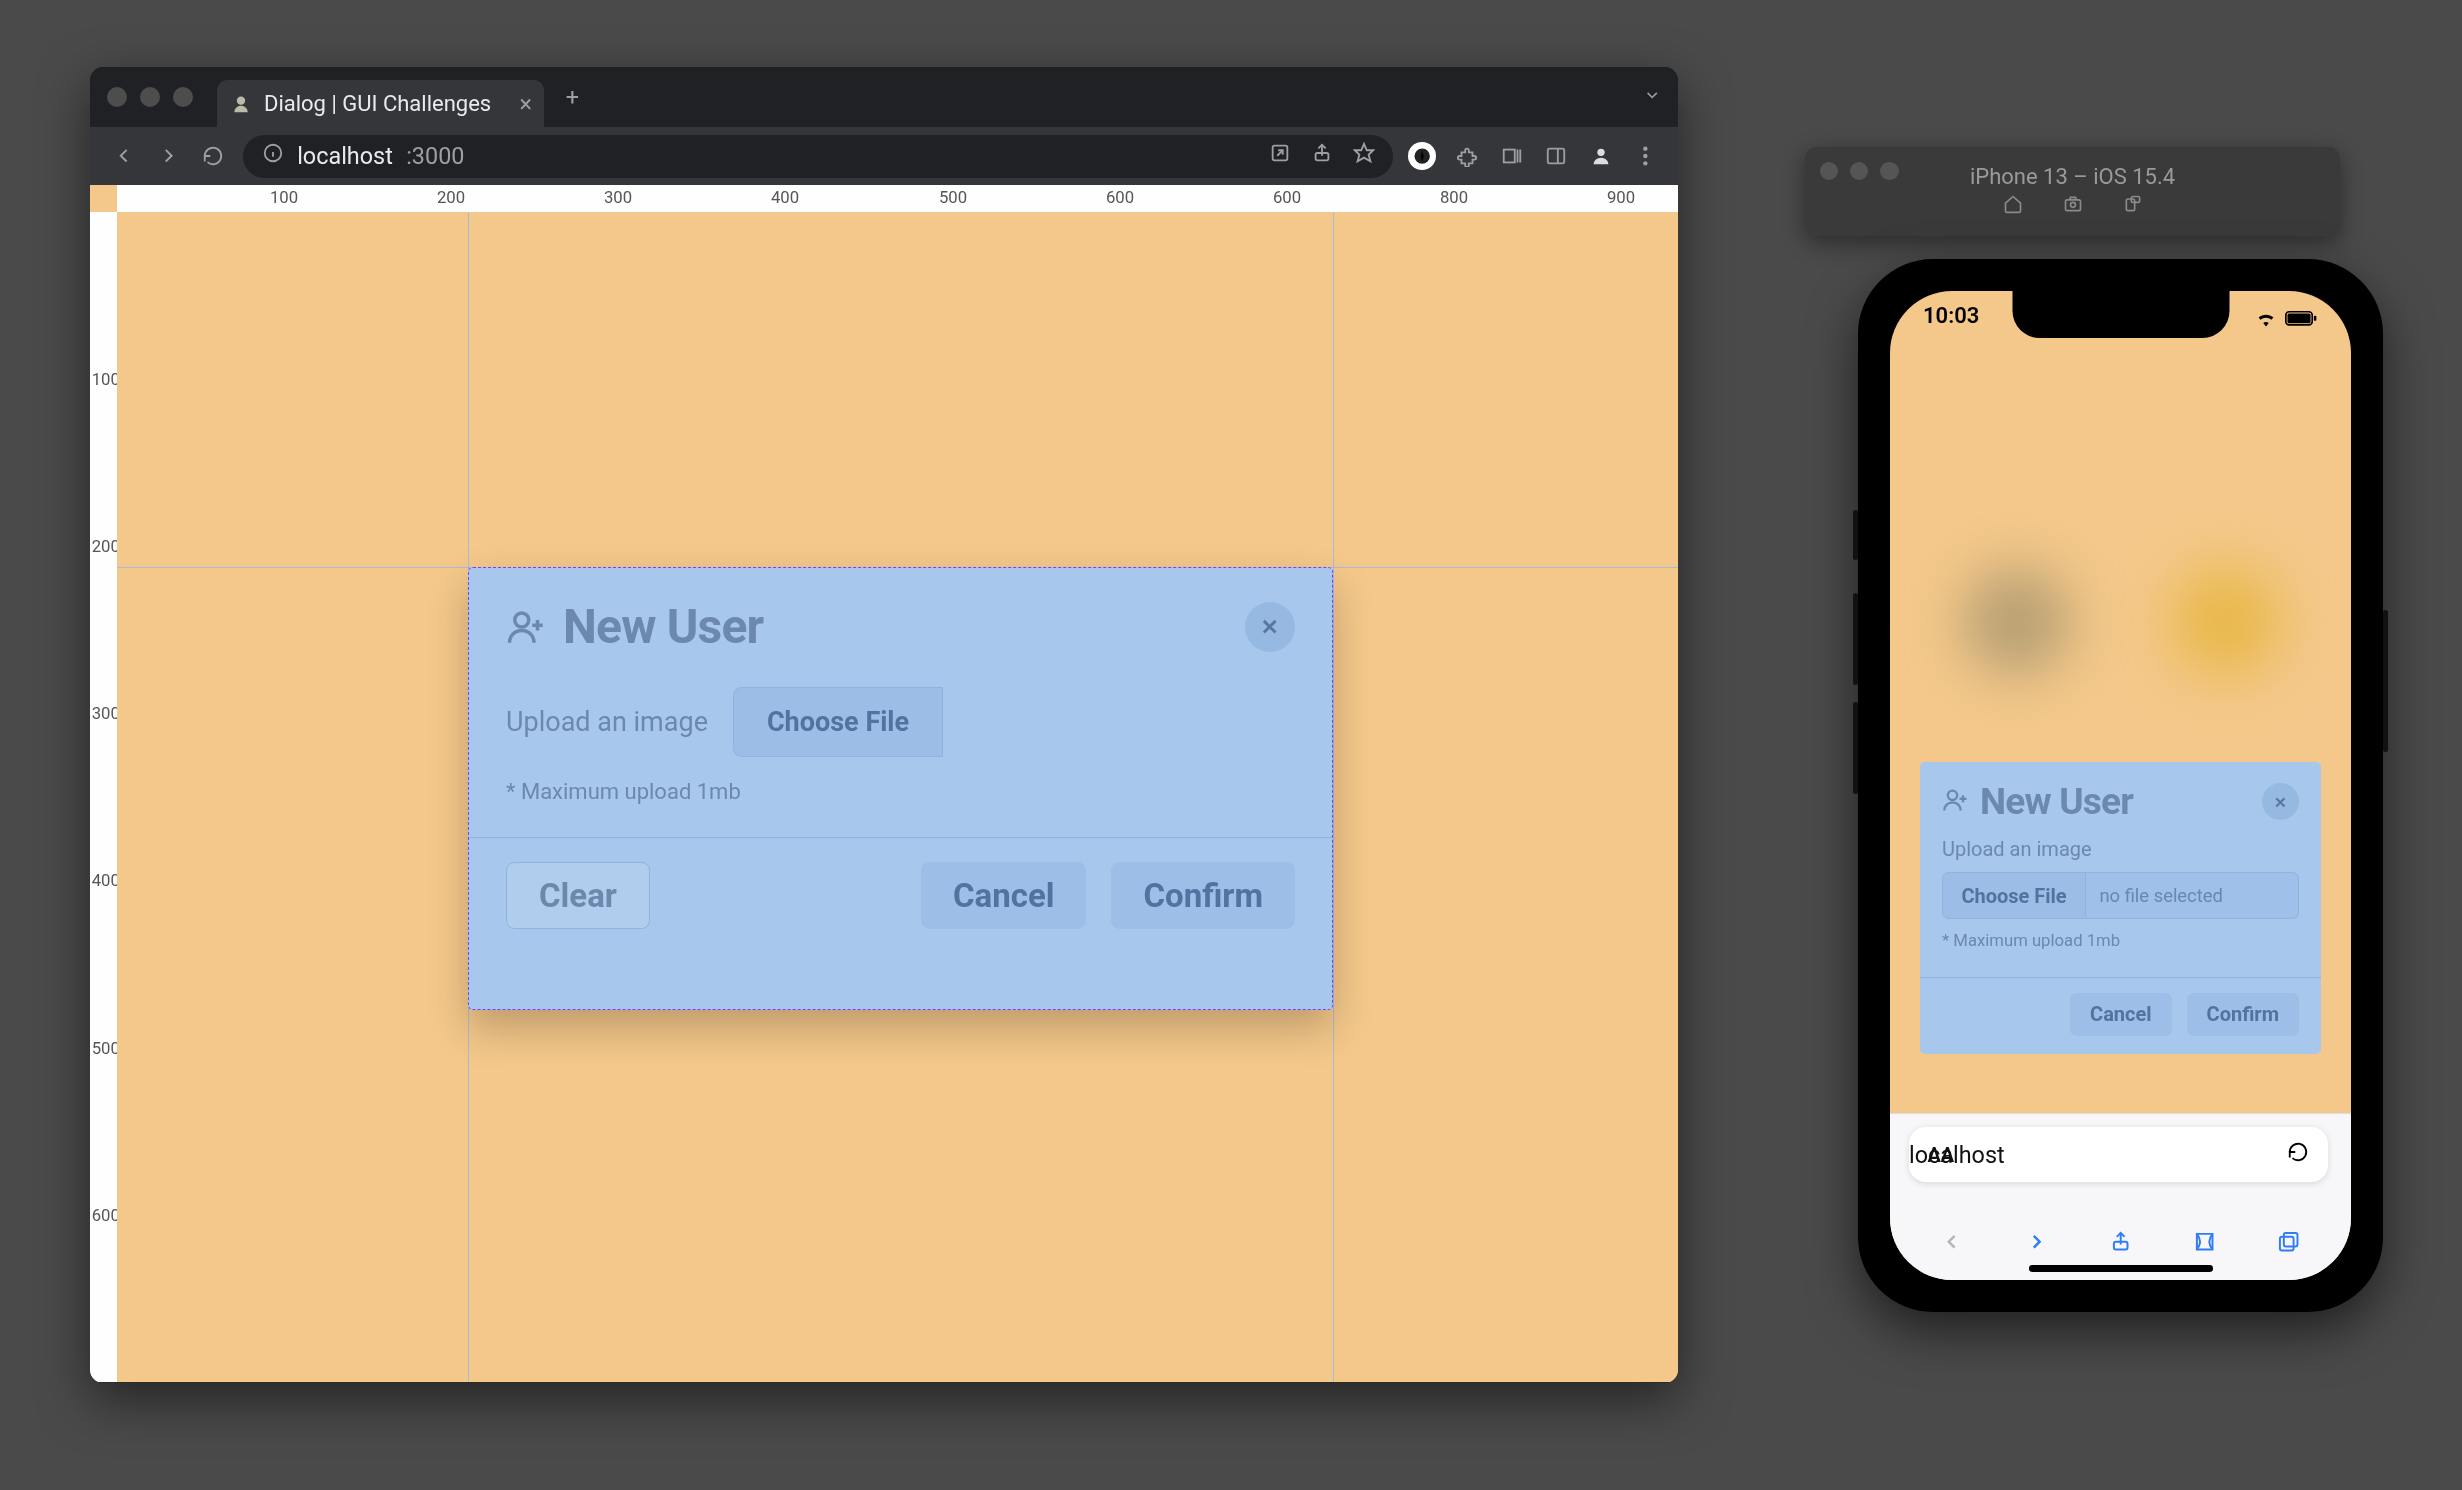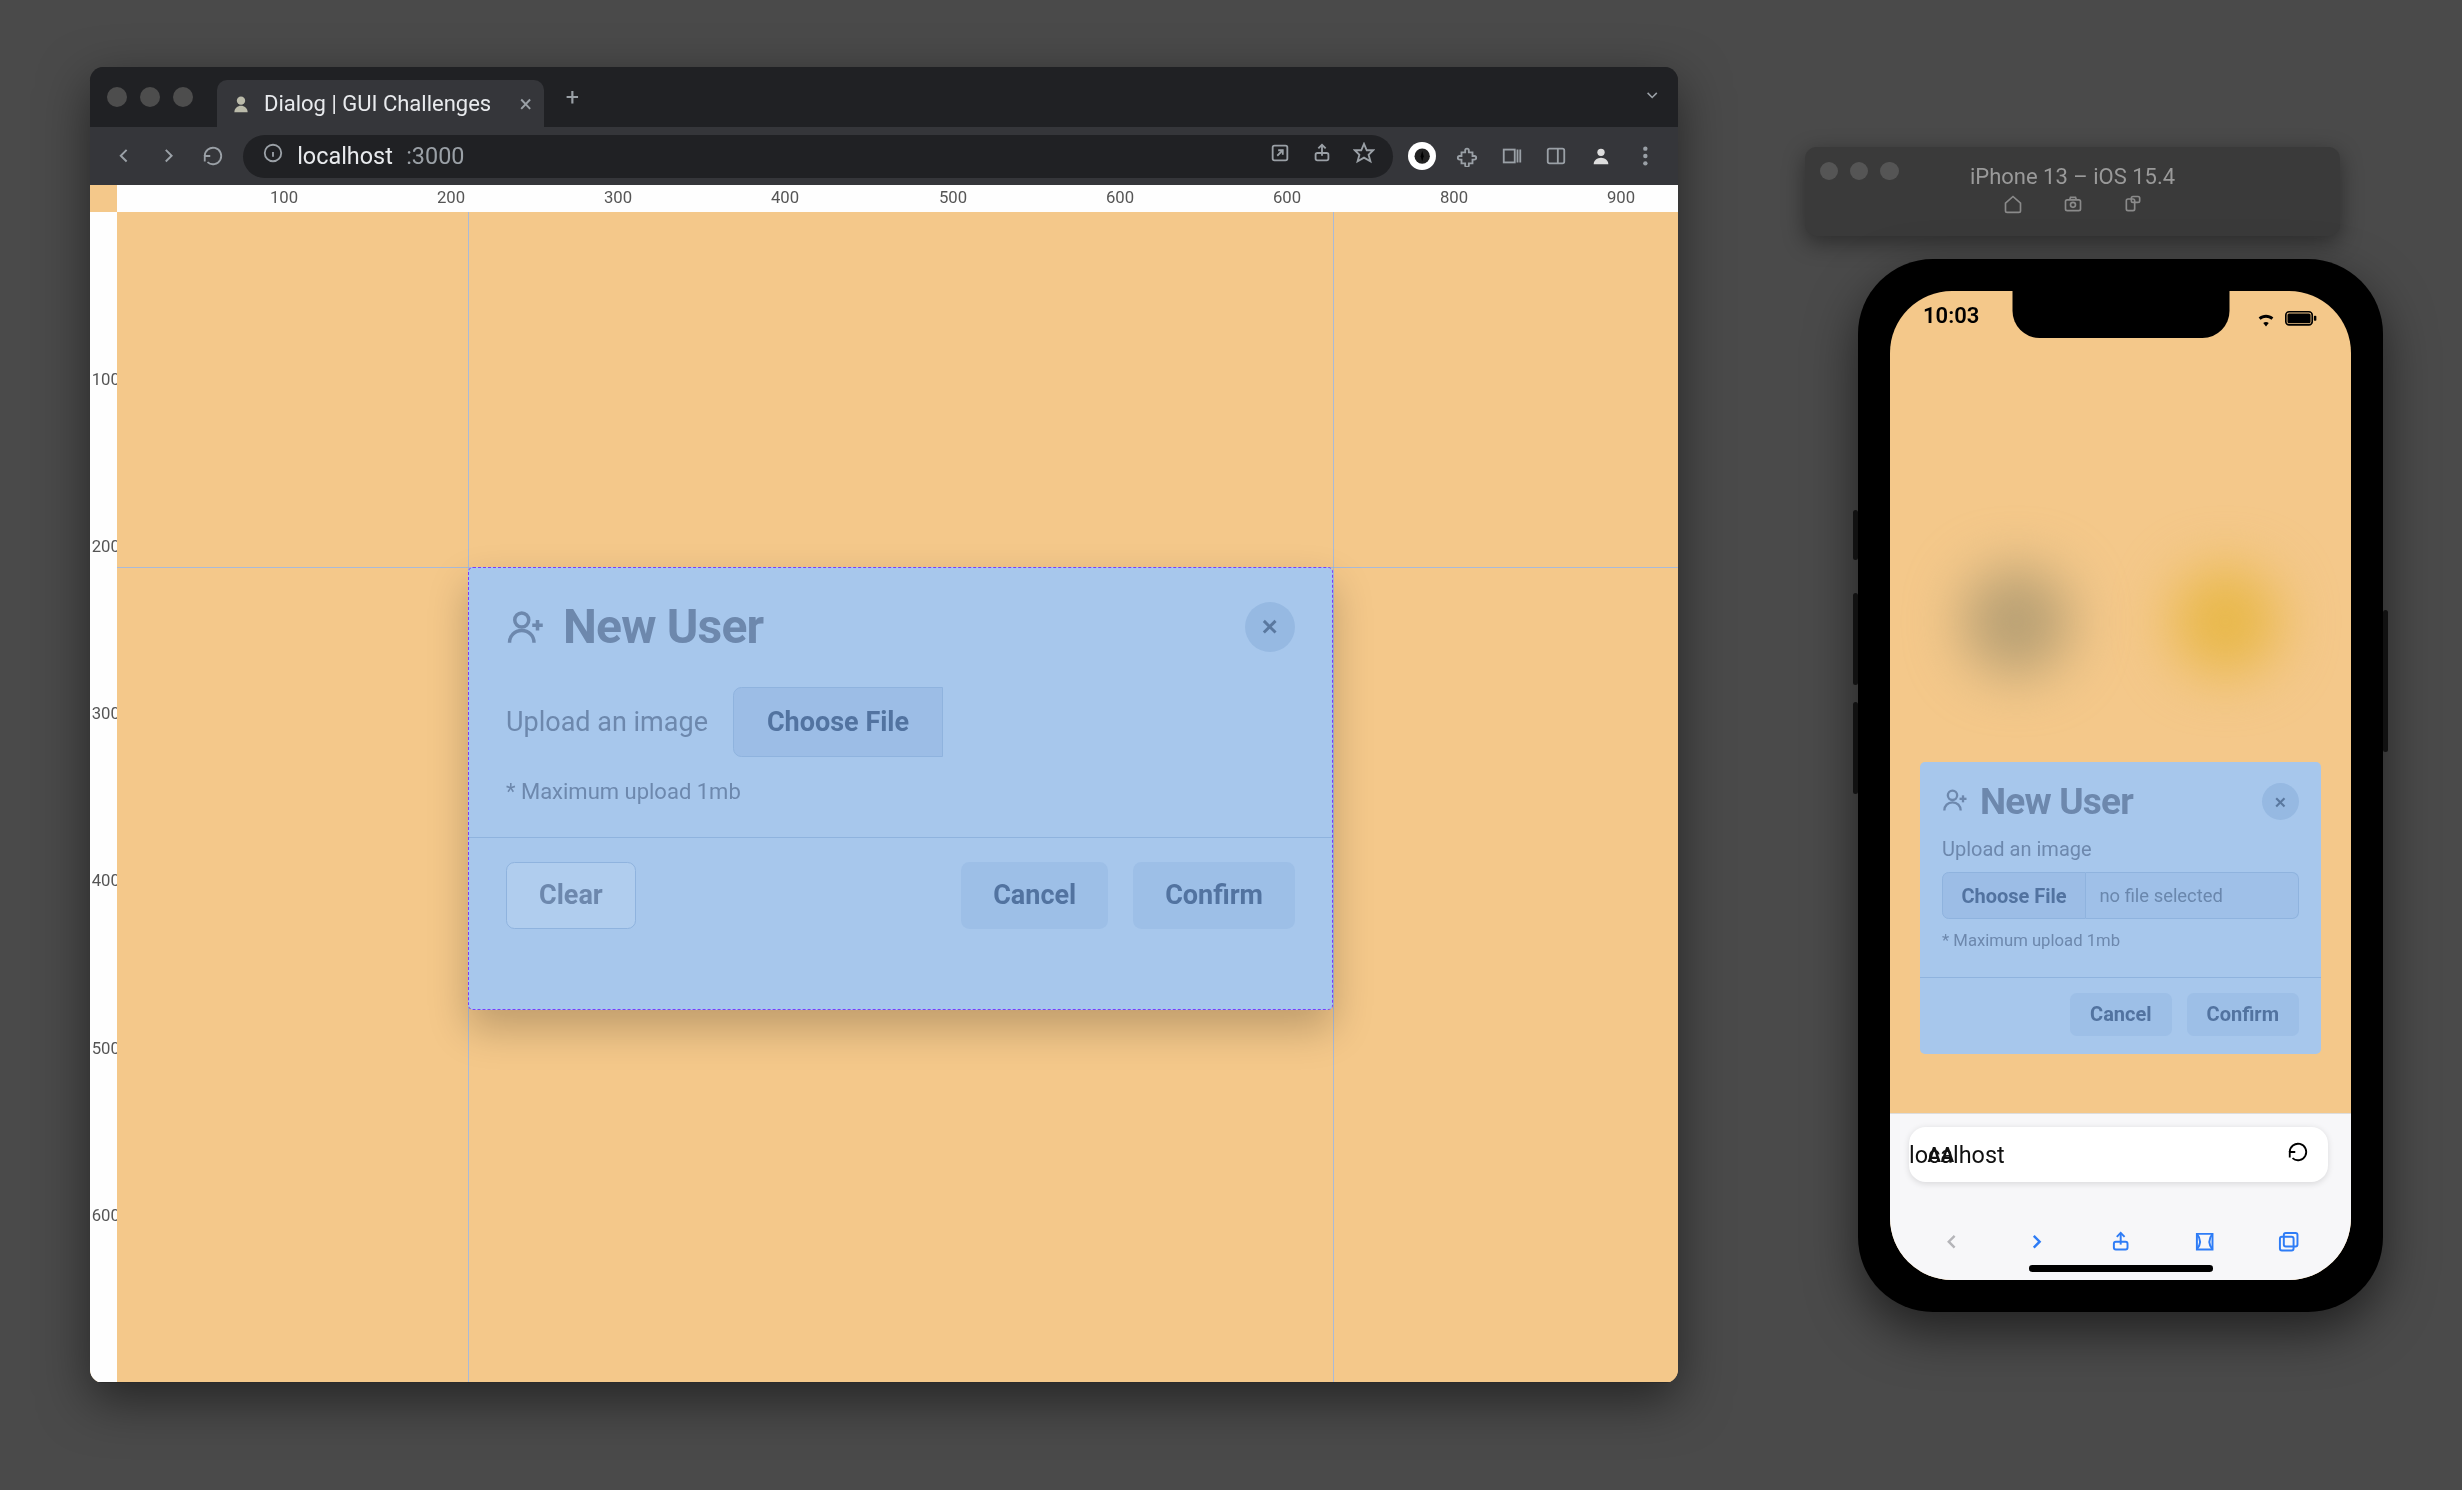--- a/index.html
+++ b/index.html
@@ -123,21 +123,21 @@
     border:1.7px solid #8fb3de; border-left:none;
   }
   .hint{ font-size:22px; color:#6d88ad; margin-top:22px; }
   .dlg-footer{
     border-top:1.7px solid #8fb3de; margin-top:27px;
     padding:23.4px 37px; display:flex; gap:25px; align-items:center;
   }
   .btn{
     height:67px; padding:0 32px; border-radius:8.4px;
     display:flex; align-items:center; justify-content:center;
-    font-size:27px; font-weight:700; cursor:pointer;
+    font-size:33px; font-weight:700; cursor:pointer;
     background:#9dbfe7; color:#5273a0;
   }
   .btn.clear{ background:#b0cdee; border:1.7px solid #8fb3de; color:#6d88ad; }
   .push{ margin-left:auto; }
 
   .element-badge{
     position:absolute; left:11.7px; bottom:11.7px;
     background:#fff; border-radius:5px; padding:8.4px 15px;
     display:flex; align-items:center; gap:13.4px;
     box-shadow:0 3.3px 11.7px rgba(0,0,0,.25);

